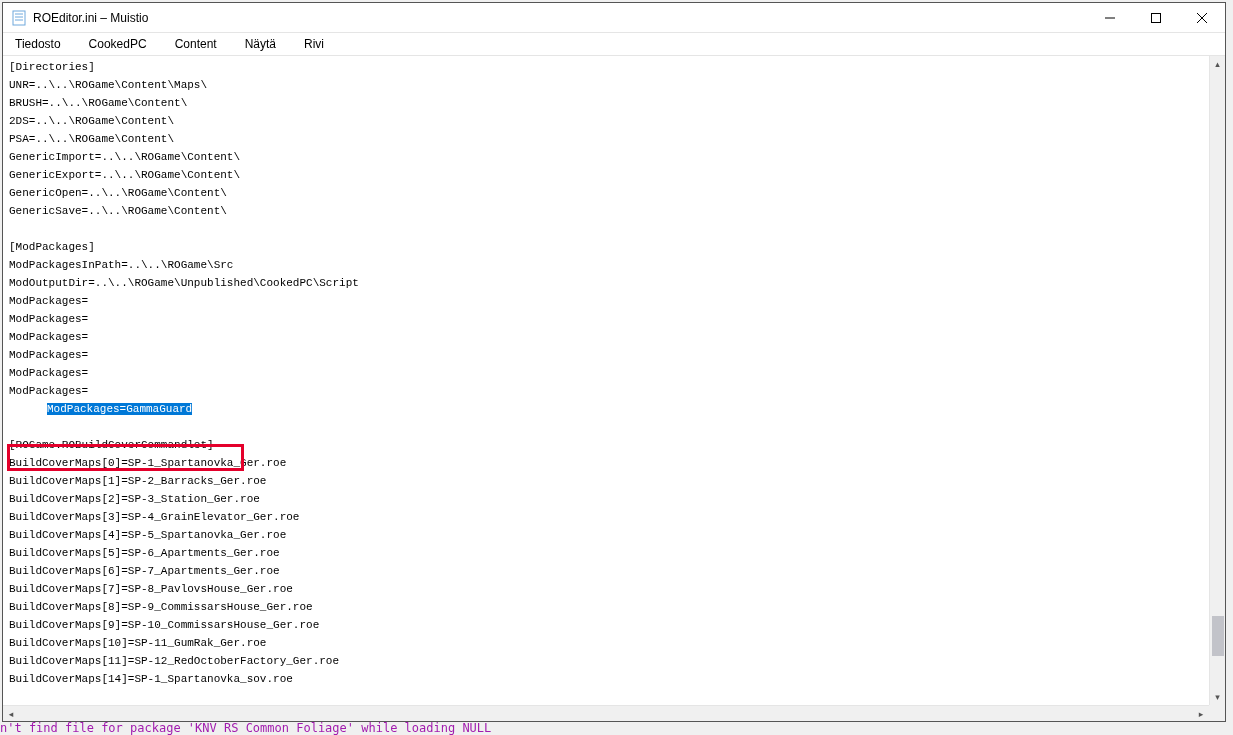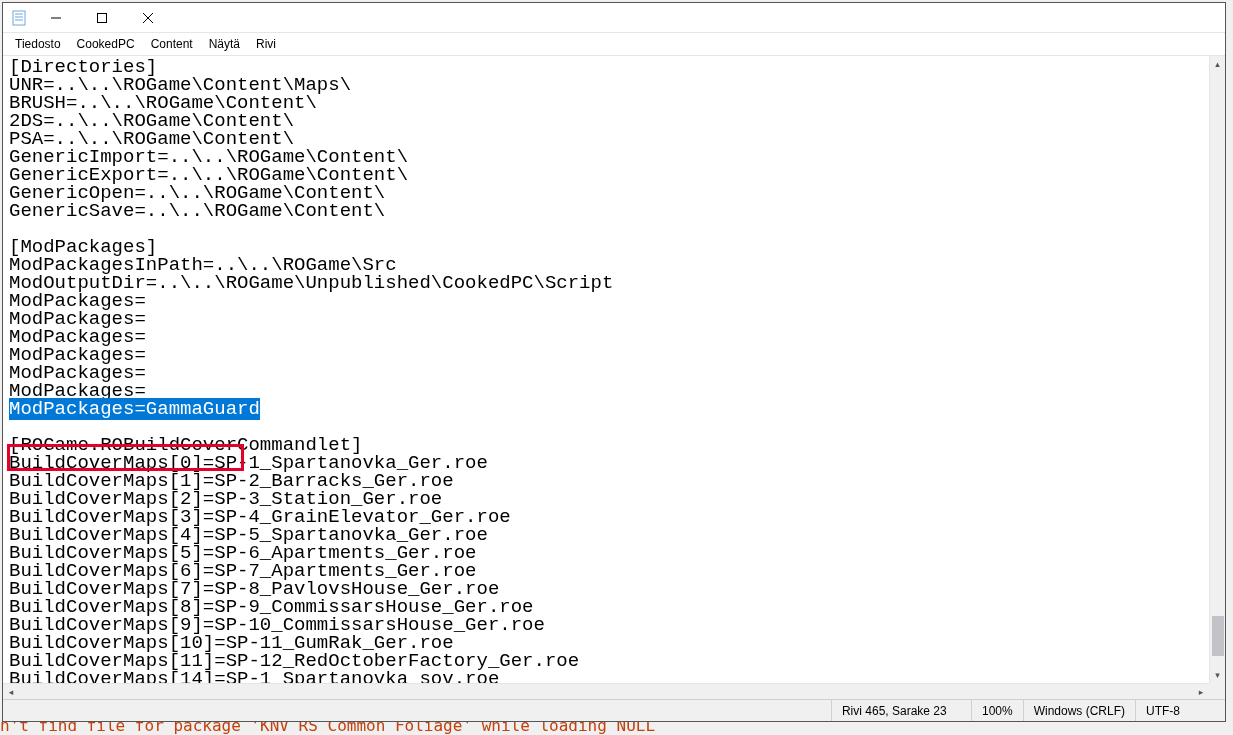--- a/index.html
+++ b/index.html
@@ -42,48 +42,49 @@
     width: 46px; height: 100%;
     display: flex; align-items: center; justify-content: center;
     background: transparent;
     border: none;
     font-family: inherit;
   }
   .menubar {
     display: flex;
     padding: 2px 4px;
     border-bottom: 1px solid #e5e5e5;
-    gap: 0;
+    gap: 12px;
   }
   .menuitem {
     padding: 2px 8px;
     font-size: 12px;
     color: #000;
     cursor: default;
   }
   .editor-wrap {
     flex: 1;
     position: relative;
     overflow: hidden;
     background: #fff;
   }
   .editor {
     position: absolute;
     left: 0; top: 0; right: 16px; bottom: 16px;
     padding: 2px 6px;
     font-family: Consolas, "Courier New", monospace;
-    font-size: 19px;
+    font-size: 11px;
     line-height: 18px;
     white-space: pre;
     overflow: hidden;
     color: #000;
   }
   .sel {
     background: #0078d7;
     color: #fff;
+    margin-left: 38px;
   }
   .highlight-box {
     position: absolute;
     border: 3px solid #e4002b;
     pointer-events: none;
   }
   .vscroll {
     position: absolute;
     right: 0; top: 0; bottom: 16px;
     width: 16px;
@@ -134,41 +135,42 @@
     padding: 0 10px;
     border-left: 1px solid #d0d0d0;
     height: 100%;
     display: flex; align-items: center;
   }
   .statusbar .spacer { flex: 1; }
   .bg-text {
     position: absolute;
     left: 0; bottom: 0;
     font-family: Consolas, monospace;
-    font-size: 16px;
-    color: #c2410c;
+    font-size: 12px;
+    color: #a21caf;
     z-index: -1;
     white-space: nowrap;
   }
 </style>
 </head>
 <body>
 
 <div class="bg-text">n't find file for package 'KNV RS Common Foliage' while loading NULL</div>
 
 <div class="window">
   <div class="titlebar">
     <div class="titlebar-icon">
       <svg width="14" height="16" viewBox="0 0 14 16">
         <rect x="1" y="1" width="12" height="14" fill="#fff" stroke="#6fa8dc"></rect>
         <line x1="3" y1="4" x2="11" y2="4" stroke="#6fa8dc"></line>
         <line x1="3" y1="7" x2="11" y2="7" stroke="#6fa8dc"></line>
         <line x1="3" y1="10" x2="11" y2="10" stroke="#6fa8dc"></line>
       </svg>
     </div>
+    <div class="titlebar-title">ROEditor.ini – Muistio</div>
     <div class="winbtns">
       <button class="winbtn">
         <svg width="10" height="10">
             <line x1="0" y1="5" x2="10" y2="5" stroke="#000"></line>
           </svg>
       </button>
       <button class="winbtn">
         <svg width="10" height="10">
             <rect x="0.5" y="0.5" width="9" height="9" fill="none" stroke="#000"></rect>
           </svg>
@@ -234,20 +236,13 @@
       <div class="thumb"></div>
       <div class="down">▾</div>
     </div>
     <div class="hscroll">
       <div class="left">◂</div>
       <div class="right">▸</div>
     </div>
     <div class="corner"></div>
   </div>
 
-  <div class="statusbar">
-    <div class="spacer"></div>
-    <div class="cell" style="min-width:140px">Rivi 465, Sarake 23</div>
-    <div class="cell" style="min-width:50px">100%</div>
-    <div class="cell" style="min-width:110px">Windows (CRLF)</div>
-    <div class="cell" style="min-width:90px">UTF-8</div>
-  </div>
 </div>
 
 </body></html>

